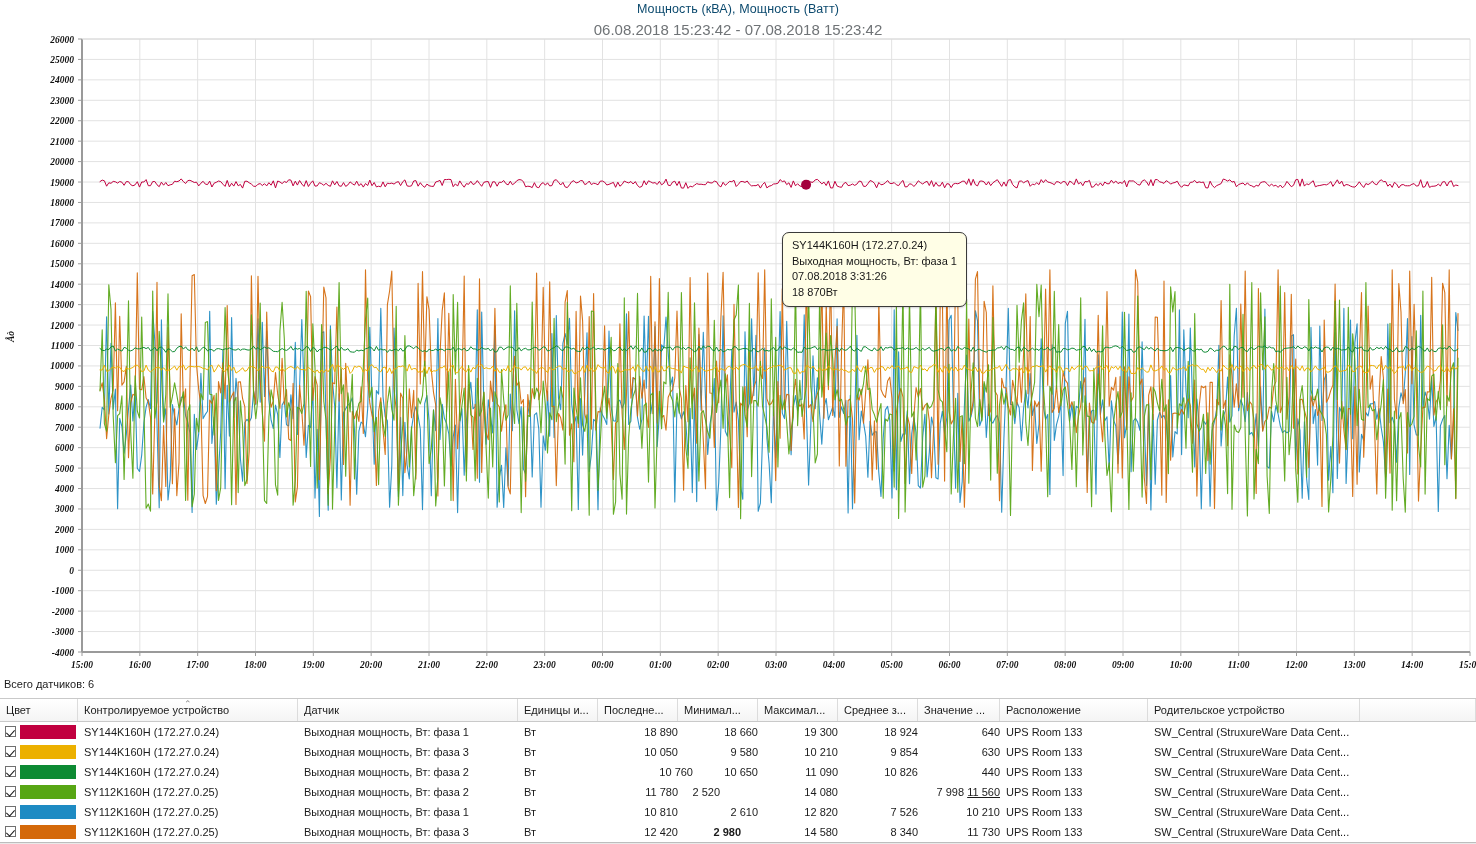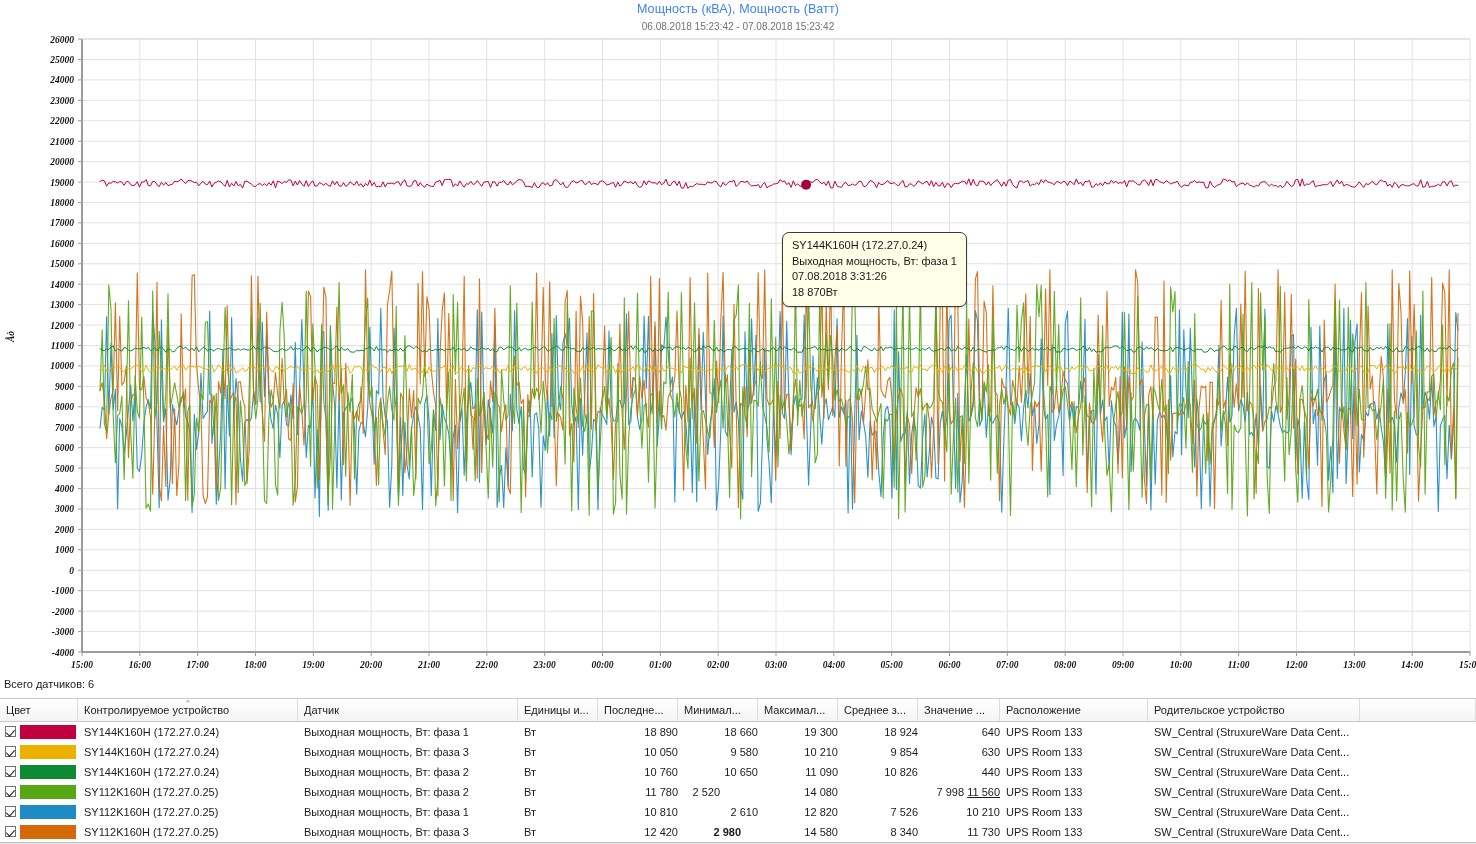--- a/index.html
+++ b/index.html
@@ -8,25 +8,25 @@
     background:#ffffff;
     font-family:"Liberation Sans","DejaVu Sans",sans-serif;
     font-size:11px;color:#1b1b1b;
     overflow:hidden;
   }
   .app{position:relative;width:1476px;height:844px;}
 
   
   .chart-title{
     position:absolute;left:0;top:2px;width:1476px;text-align:center;
-    font-size:12.5px;color:#3b82f6;letter-spacing:.1px;
+    font-size:12.5px;color:#0c4a6e;letter-spacing:.1px;
   }
   .chart-subtitle{
     position:absolute;left:0;top:21px;width:1476px;text-align:center;
-    font-size:10px;color:#6f7376;
+    font-size:15px;color:#6f7376;
   }
 
   
   .chart-area{position:absolute;left:0;top:32px;width:1476px;height:645px;}
   .plot-svg{position:absolute;left:0;top:0;}
 
   
   .tooltip{
     position:absolute;left:782px;top:200px;
     background:#fffee6;border:1px solid #3a3a3a;border-radius:7px;
@@ -326,21 +326,21 @@
           <div class="cell num" style="left: 918px; width: 82px;">630</div>
           <div class="cell" style="left: 1000px; width: 148px;">UPS Room 133</div>
           <div class="cell" style="left: 1148px; width: 212px;">SW_Central (StruxureWare Data Cent...</div>
         </div>
         <div class="row">
           <div class="cb"></div>
           <div class="swatch" style="background: rgb(13, 138, 51);"></div>
           <div class="cell" style="left: 78px; width: 220px;">SY144K160H (172.27.0.24)</div>
           <div class="cell" style="left: 298px; width: 220px;">Выходная мощность, Вт: фаза 2</div>
           <div class="cell" style="left: 518px; width: 80px;">Вт</div>
-          <div class="cell num" style="left: 598px; width: 80px;">10 760</div>
+          <div class="cell num" style="left: 613px; width: 80px;">10 760</div>
           <div class="cell num" style="left: 678px; width: 80px;">10 650</div>
           <div class="cell num" style="left: 758px; width: 80px;">11 090</div>
           <div class="cell num" style="left: 838px; width: 80px;">10 826</div>
           <div class="cell num" style="left: 918px; width: 82px;">440</div>
           <div class="cell" style="left: 1000px; width: 148px;">UPS Room 133</div>
           <div class="cell" style="left: 1148px; width: 212px;">SW_Central (StruxureWare Data Cent...</div>
         </div>
         <div class="row">
           <div class="cb"></div>
           <div class="swatch" style="background: rgb(87, 166, 20);"></div>

